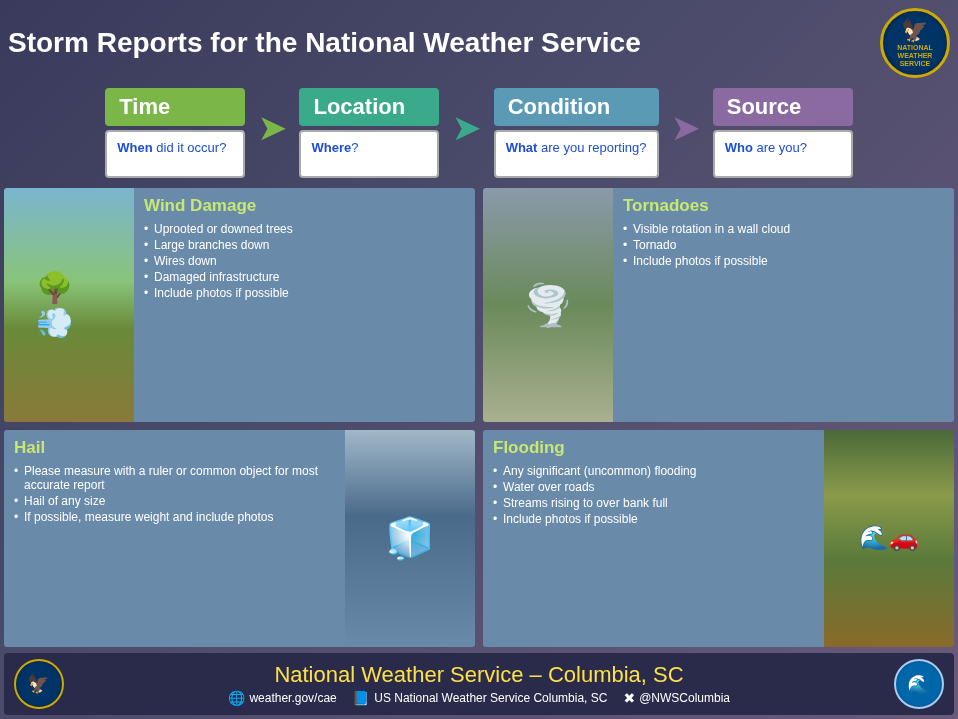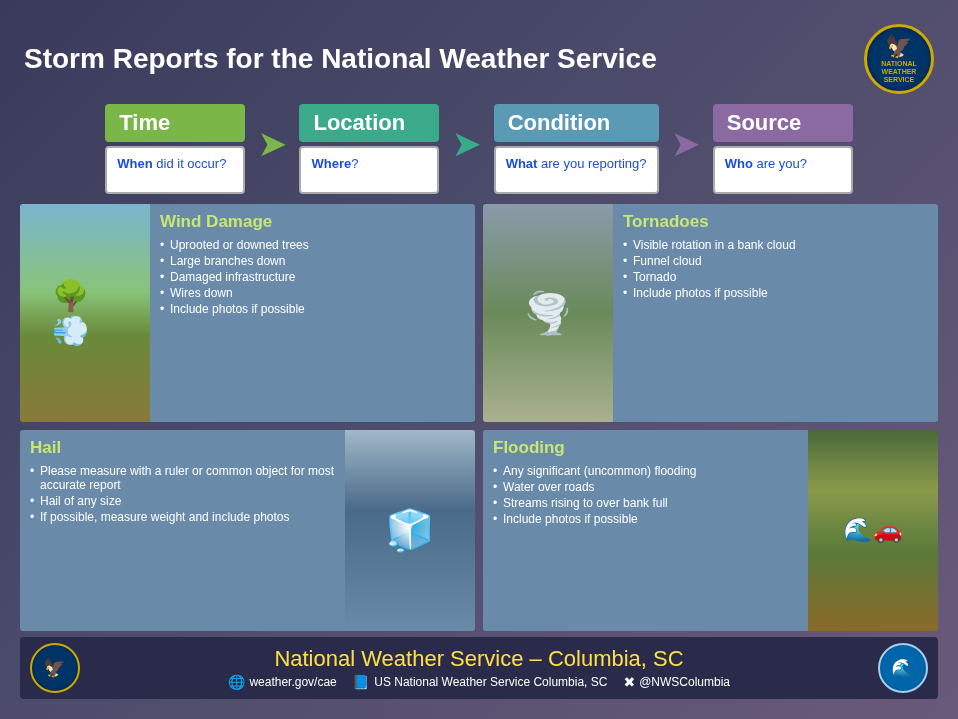--- a/index.html
+++ b/index.html
@@ -10,21 +10,21 @@
       background: #2a2a4a;
       overflow: hidden;
     }
 
     .main-container {
       width: 958px;
       height: 719px;
       background: linear-gradient(135deg, #3a3a5c 0%, #4a4a6a 40%, #6a5a7a 100%);
       display: flex;
       flex-direction: column;
-      padding: 20px;
+      padding: 4px;
     }
 
     
     .header {
       display: flex;
       align-items: center;
       justify-content: space-between;
       padding: 4px 4px 6px 4px;
     }
     .header-title {
@@ -345,34 +345,33 @@
 
   <div class="grid-section">
 
     <div class="grid-cell">
       <div class="cell-image wind-img"></div>
       <div class="cell-content">
         <div class="cell-title">Wind Damage</div>
         <ul class="cell-list">
           <li>Uprooted or downed trees</li>
           <li>Large branches down</li>
+          <li>Wires down</li>
           <li>Damaged infrastructure</li>
-          <li>Wires down</li>
           <li>Include photos if possible</li>
         </ul>
       </div>
     </div>
 
     <div class="grid-cell">
       <div class="cell-image tornado-img"></div>
       <div class="cell-content">
         <div class="cell-title">Tornadoes</div>
         <ul class="cell-list">
-          <li>Visible rotation in a bank cloud</li>
-          <li>Funnel cloud</li>
+          <li>Visible rotation in a wall cloud</li>
           <li>Tornado</li>
           <li>Include photos if possible</li>
         </ul>
       </div>
     </div>
 
     <div class="grid-cell hail-cell">
       <div class="cell-content-left">
         <div class="cell-title">Hail</div>
         <ul class="cell-list">

